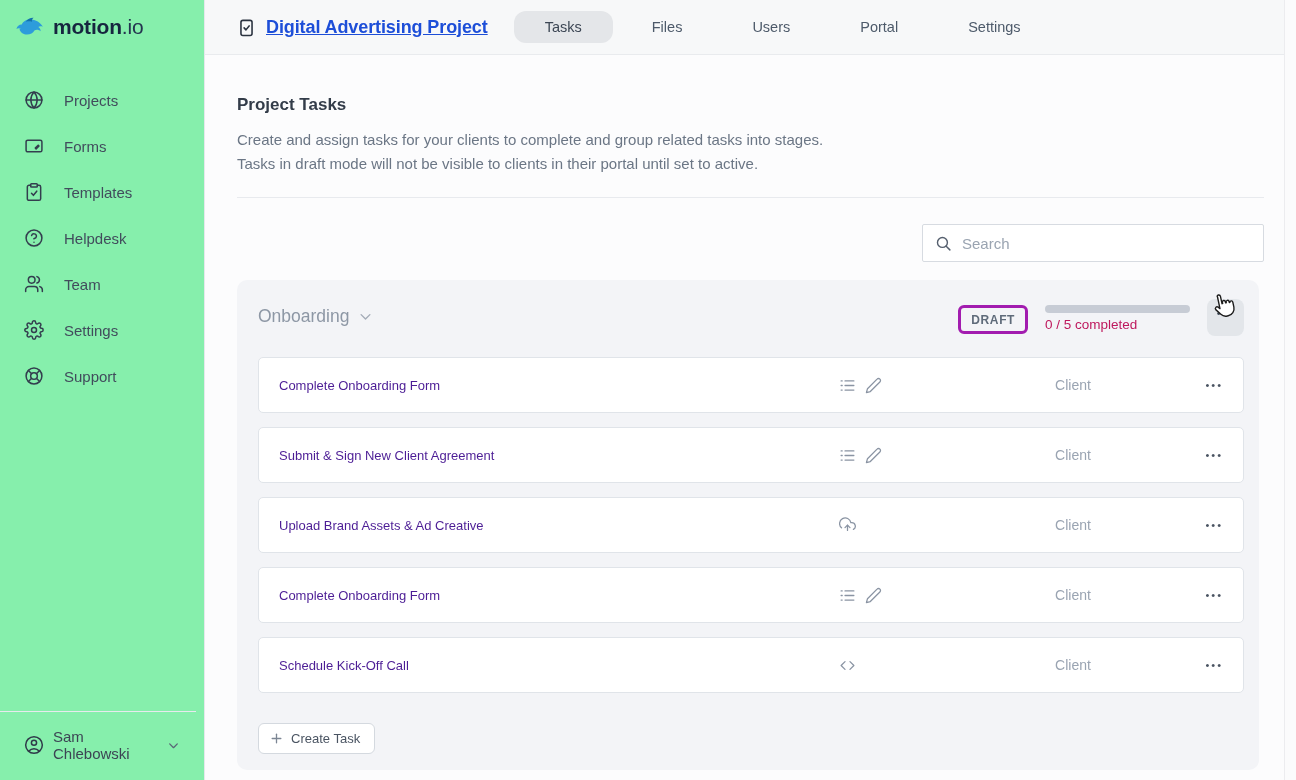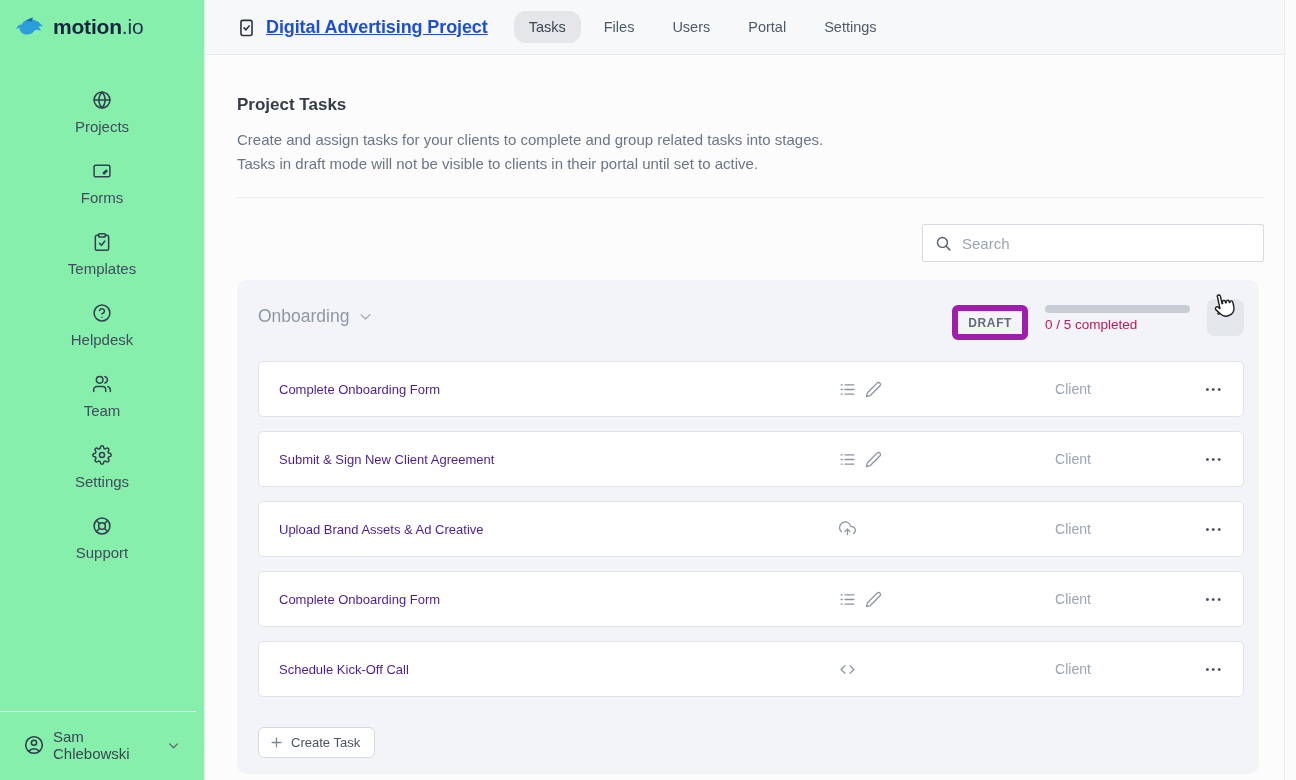--- a/index.html
+++ b/index.html
@@ -8,35 +8,35 @@
   .app { display:flex; width:1296px; height:780px; }
 
   
   aside { width:205px; background:#86efac; border-right:1px solid #e5e8ec; display:flex; flex-direction:column; flex-shrink:0; }
   .logo { display:flex; align-items:center; gap:7px; padding:15px 0 10px 16px; cursor:pointer; }
   .logo-mark svg { width:30px; height:24px; display:block; }
   .logo-text { font-size:21px; color:#16253f; letter-spacing:-0.2px; }
   .logo-text b { font-weight:800; }
   .logo-text .light { font-weight:400; color:#24344f; }
   nav.side-nav { margin-top:28px; flex:1; }
-  .nav-item { display:flex; align-items:center; gap:8px; padding:13px 24px; font-size:15px; color:#414c5c; cursor:pointer;flex-direction:column; }
+  .nav-item { display:flex; align-items:center; gap:20px; padding:13px 24px; font-size:15px; color:#414c5c; cursor:pointer; }
   .nav-icon { width:20px; height:20px; color:#333e4e; flex-shrink:0; }
   .nav-icon svg { width:20px; height:20px; display:block; }
   .side-footer { border-top:1px solid #e7eaee; margin:0 8px 0 0; padding:16px 16px 18px 24px; display:flex; align-items:center; gap:9px; font-size:15px; color:#3c4554; cursor:pointer; }
   .side-footer .av svg { width:20px; height:20px; display:block; color:#2f3a49; }
   .side-footer .chev svg { width:13px; height:13px; display:block; color:#5a6576; margin-left:4px; }
 
   
   .right { flex:1; display:flex; flex-direction:column; min-width:0; }
   header.topbar { height:55px; background:#f7f8f9; border-bottom:1px solid #e9ebee; display:flex; align-items:center; padding-left:32px; flex-shrink:0; }
   .title-ic { width:19px; height:19px; color:#2b3340; margin-right:10px; }
   .title-ic svg { width:19px; height:19px; display:block; }
   h1.proj-title { font-size:18px; font-weight:700; color:#1d4ed8; letter-spacing:-0.1px;text-decoration:underline; }
   .tabs { display:flex; align-items:center; margin-left:26px; gap:8px; }
-  .tab { font-size:14.5px; color:#4d5a6a; padding:8px 15px; border-radius:12px; cursor:pointer; }
+  .tab { font-size:14.5px; color:#4d5a6a; padding:8px 31px; border-radius:12px; cursor:pointer; }
   .tab.active { background:#e4e6e9; color:#3c4654; }
 
   
   main { flex:1; padding:0 32px; position:relative; }
   h2.page-title { margin-top:40px; font-size:17px; font-weight:700; color:#333c49; }
   .desc { margin-top:13px; font-size:15px; line-height:24px; color:#6b7685; }
   .rule { border:none; border-top:1px solid #e8eaee; margin-top:21px; }
   .search-row { display:flex; justify-content:flex-end; margin-top:26px; }
   .search-box { width:342px; height:38px; background:#fff; border:1px solid #d7dbe1; border-radius:2px; display:flex; align-items:center; padding:0 12px; gap:10px; }
   .search-box .sic { width:17px; height:17px; color:#555f6e; flex-shrink:0; }
@@ -45,21 +45,21 @@
   .search-box input::placeholder { color:#9aa4b1; }
 
   
   .stage-card { margin-top:18px; background:#f3f4f7; border-radius:10px; padding:14px 15px 16px 21px; width:1022px; }
   .stage-head { display:flex; align-items:flex-start; justify-content:space-between; padding-top:5px; }
   .stage-title-group { display:flex; align-items:center; gap:9px; cursor:pointer; padding-top:7px; }
   .stage-title { font-size:17.5px; color:#8d97a5; }
   .stage-title-group .chev { width:15px; height:15px; color:#a3abb7; }
   .stage-title-group .chev svg { width:15px; height:15px; display:block; }
   .stage-right { display:flex; align-items:flex-start; gap:17px; }
-  .badge { border:6px solid #a21caf; border-radius:6px; background:transparent; padding:5px 10px 4px; font-size:12px; font-weight:700; letter-spacing:0.6px; color:#5f6b7a; margin-top:6px; }
+  .badge { border:3px solid #a21caf; border-radius:6px; background:transparent; padding:5px 10px 4px; font-size:12px; font-weight:700; letter-spacing:0.6px; color:#5f6b7a; margin-top:6px; }
   .progress-group { width:145px; margin-top:6px; }
   .progress-track { width:145px; height:8px; background:#c7ccd5; border-radius:4px; overflow:hidden; }
   .progress-fill { height:100%; background:#49c585; border-radius:4px; }
   .progress-label { margin-top:4px; font-size:13.5px; color:#be185d; white-space:nowrap; }
   .more-btn { width:37px; height:37px; border:none; background:#e3e6ea; border-radius:8px; color:#3c4654; font-size:11px; letter-spacing:2px; cursor:pointer; line-height:1; padding-bottom:8px; }
 
   .task-list { margin-top:21px; }
   .task-row { background:#fff; border:1px solid #e0e4e9; border-radius:5px; height:56px; margin-bottom:14px; display:flex; align-items:center; padding:0 20px; cursor:pointer; }
   .task-title { width:560px; font-size:13px; color:#4c1d95; flex-shrink:0; }
   .task-icons { flex:1; display:flex; align-items:center; gap:9px; color:#8a94a3; }

